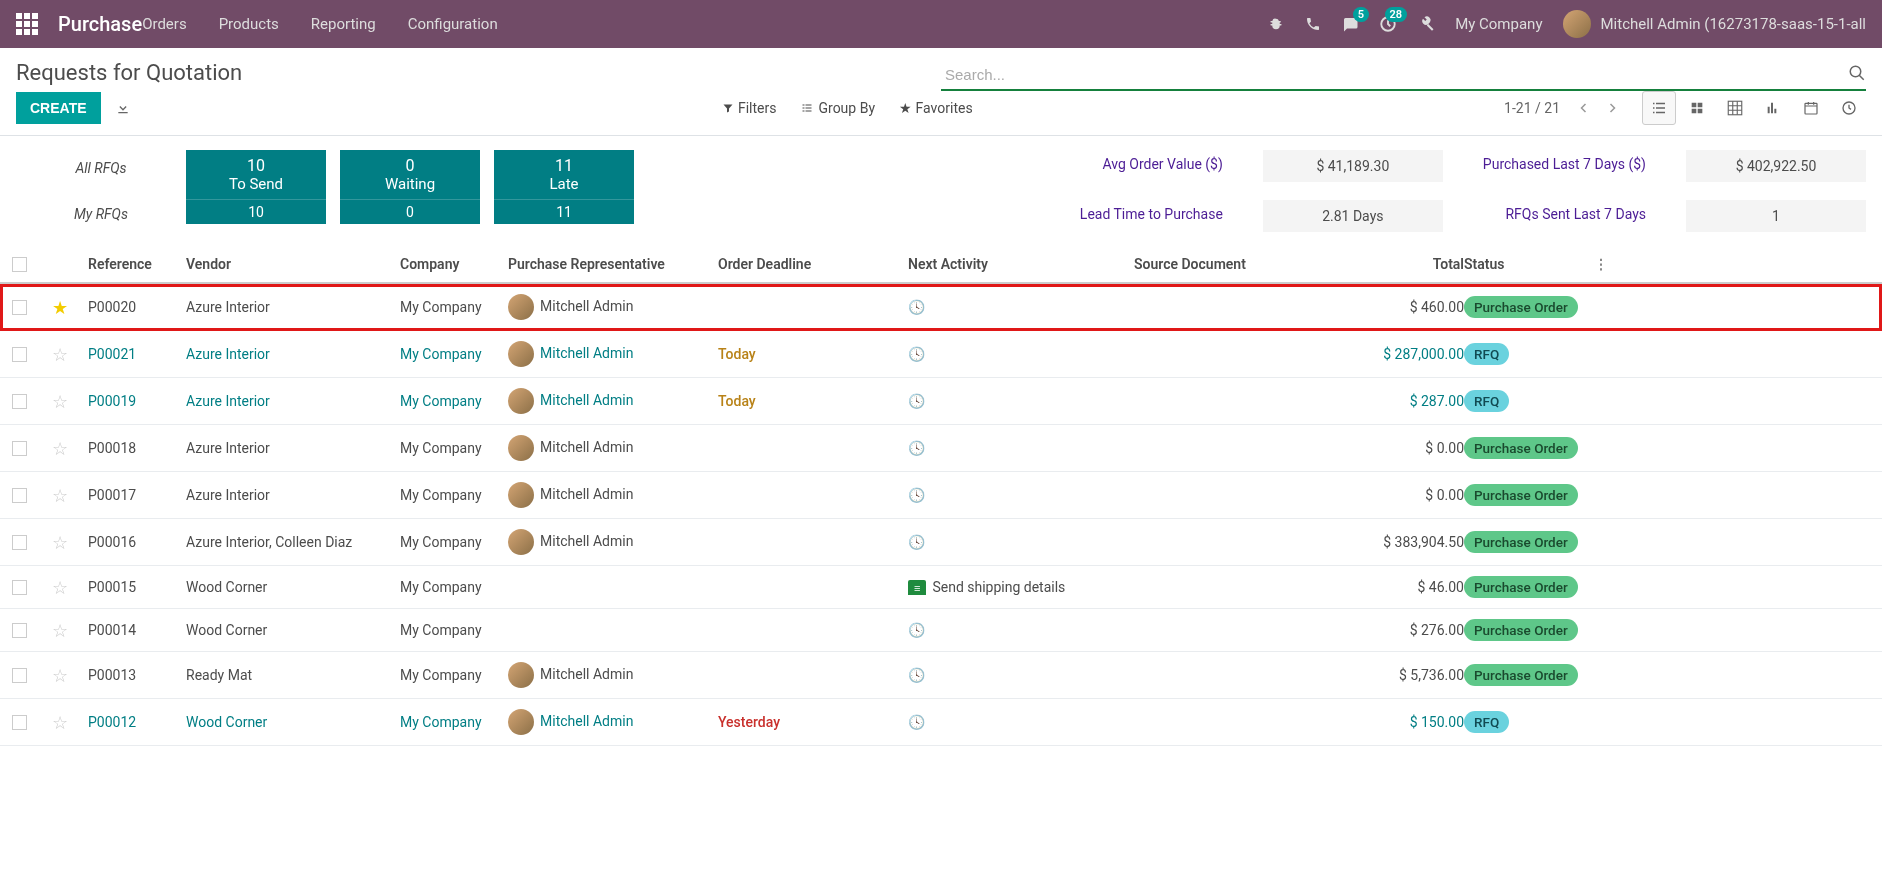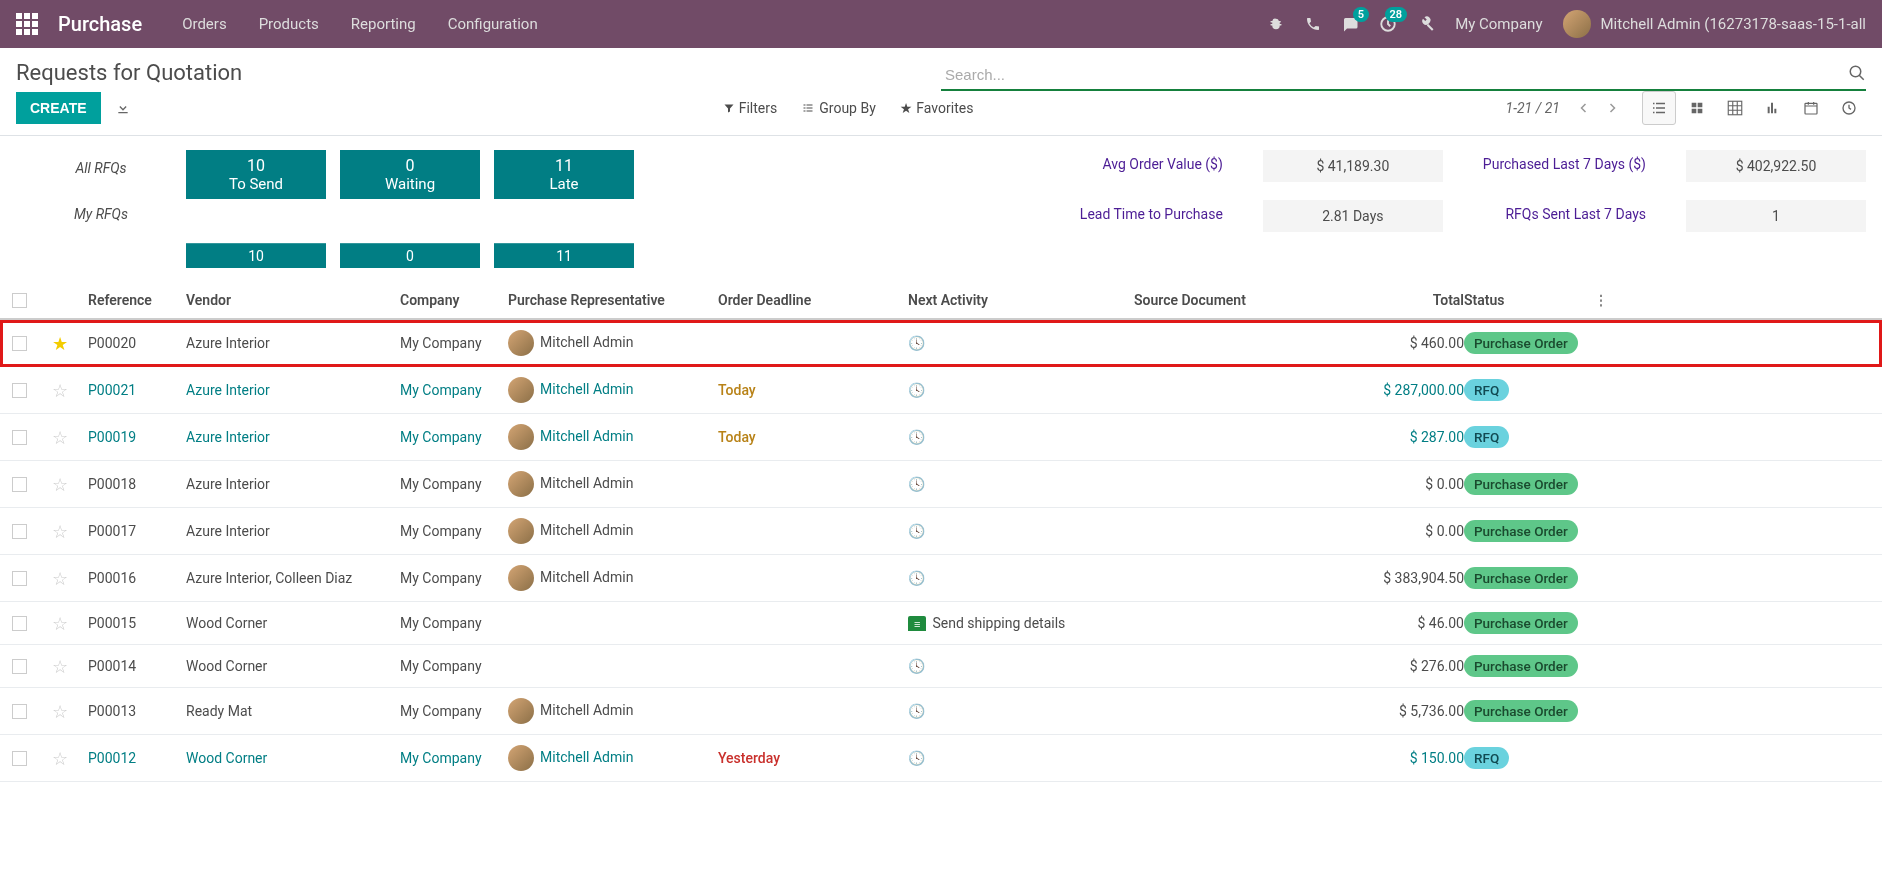--- a/index.html
+++ b/index.html
@@ -2,21 +2,21 @@
 <html><head>
 <meta charset="utf-8">
 <style>
 * { box-sizing: border-box; margin: 0; padding: 0; }
 body { font-family: -apple-system, BlinkMacSystemFont, "Segoe UI", Roboto, sans-serif; font-size: 14px; color: #4c4c4c; background: #fff; overflow-x: hidden; }
 
 
 .navbar { background: #714b67; height: 48px; display: flex; align-items: center; padding: 0 16px; color: #fff; }
 .nav-apps { display: grid; grid-template-columns: repeat(3, 6px); gap: 2px; margin-right: 20px; cursor: pointer; }
 .nav-apps span { width: 6px; height: 6px; background: #fff; }
-.nav-brand { font-size: 20px; font-weight: 500; margin-right: 40px; }
+.nav-brand { font-size: 20px; font-weight: 500; }
 .nav-menu { display: flex; gap: 32px; flex: 1; }
 .nav-item { color: #ddd; cursor: pointer; font-size: 15px; }
 .nav-right { display: flex; align-items: center; gap: 20px; }
 .nav-icon { color: #ddd; cursor: pointer; position: relative; }
 .badge { position: absolute; top: -8px; right: -10px; background: #00a09d; color: #fff; font-size: 11px; padding: 1px 5px; border-radius: 8px; font-weight: 600; }
 .nav-company { color: #ddd; font-size: 15px; }
 .nav-user { display: flex; align-items: center; gap: 10px; color: #ddd; font-size: 15px; }
 .avatar-img { width: 28px; height: 28px; border-radius: 50%; background: linear-gradient(135deg, #d4a574 0%, #8b6f47 100%); }
 
 
@@ -27,34 +27,34 @@
 .search-input { width: 100%; border: none; border-bottom: 2px solid #15803d; padding: 6px 30px 6px 4px; font-size: 15px; outline: none; }
 .search-input::placeholder { color: #aaa; }
 .search-btn { position: absolute; right: 0; top: 4px; cursor: pointer; color: #666; }
 
 .cp-bottom { display: flex; align-items: center; padding-bottom: 10px; }
 .cp-left { display: flex; align-items: center; gap: 14px; }
 .btn-create { background: #00a09d; color: #fff; border: none; padding: 8px 14px; font-size: 14px; font-weight: 600; cursor: pointer; }
 .btn-import { color: #666; cursor: pointer; }
 .cp-center { flex: 1; display: flex; justify-content: center; gap: 24px; margin-left: 60px; }
 .cp-filter { color: #4c4c4c; cursor: pointer; display: inline-flex; align-items: center; gap: 4px; }
-.cp-right { display: flex; align-items: center; gap: 20px; font-style: italic; }
+.cp-right { display: flex; align-items: center; gap: 20px; }
 .pager { color: #666; display: flex; align-items: center; gap: 14px; }
 .pager-arrows { display: flex; gap: 8px; }
 .pager-arrow { cursor: pointer; color: #999; padding: 4px; }
 .view-switch { display: flex; gap: 4px; }
 .view-btn { width: 34px; height: 34px; display: flex; align-items: center; justify-content: center; cursor: pointer; color: #666; border: 1px solid transparent; }
 .view-btn.active { border: 1px solid #ccc; background: #f8f8f8; border-radius: 3px; }
 
 
 .dashboard { display: flex; padding: 14px 16px; gap: 30px; align-items: flex-start; }
 .dash-left { display: flex; gap: 0; align-items: flex-start; }
 .dash-labels { display: flex; flex-direction: column; width: 170px; padding-top: 10px; gap: 30px; font-style: italic; }
 .dash-label { text-align: center; color: #4c4c4c; }
-.tile-row { display: flex; flex-direction: column; gap: 44px; }
+.tile-row { display: flex; flex-direction: column; }
 .tiles { display: flex; gap: 14px; }
 .tile { width: 140px; background: #017e84; color: #fff; text-align: center; padding: 6px 0; cursor: pointer; }
 .tile-num { font-size: 16px; }
 .tile-lab { font-size: 15px; }
 .tile.short { padding: 4px 0; background: #017e84; border-top: 1px solid rgba(255,255,255,0.2); }
 .dash-right { flex: 1; display: flex; gap: 40px; justify-content: flex-end; }
 .stat-grid { display: grid; grid-template-columns: 1fr auto; column-gap: 40px; row-gap: 18px; }
 .stat-label { text-align: right; color: #4c1d95; padding-top: 6px; }
 .stat-val { background: #f4f4f4; padding: 8px 24px; min-width: 180px; text-align: center; color: #4c4c4c; }
 

